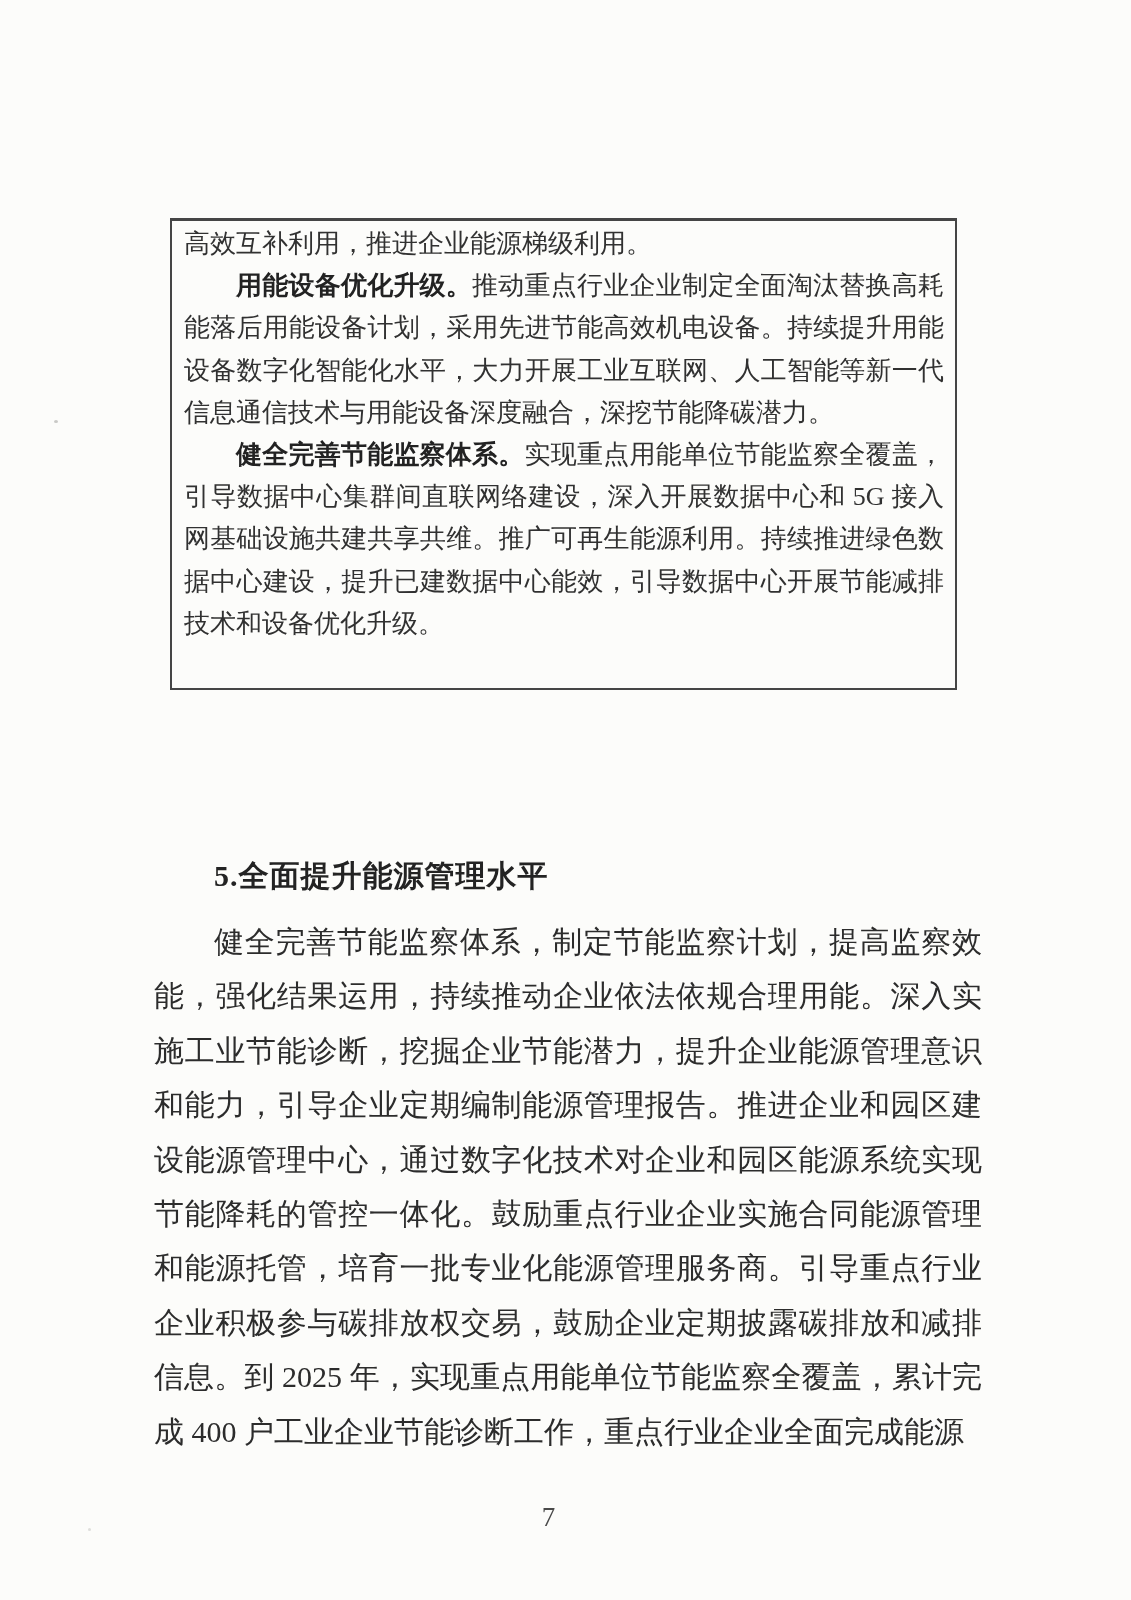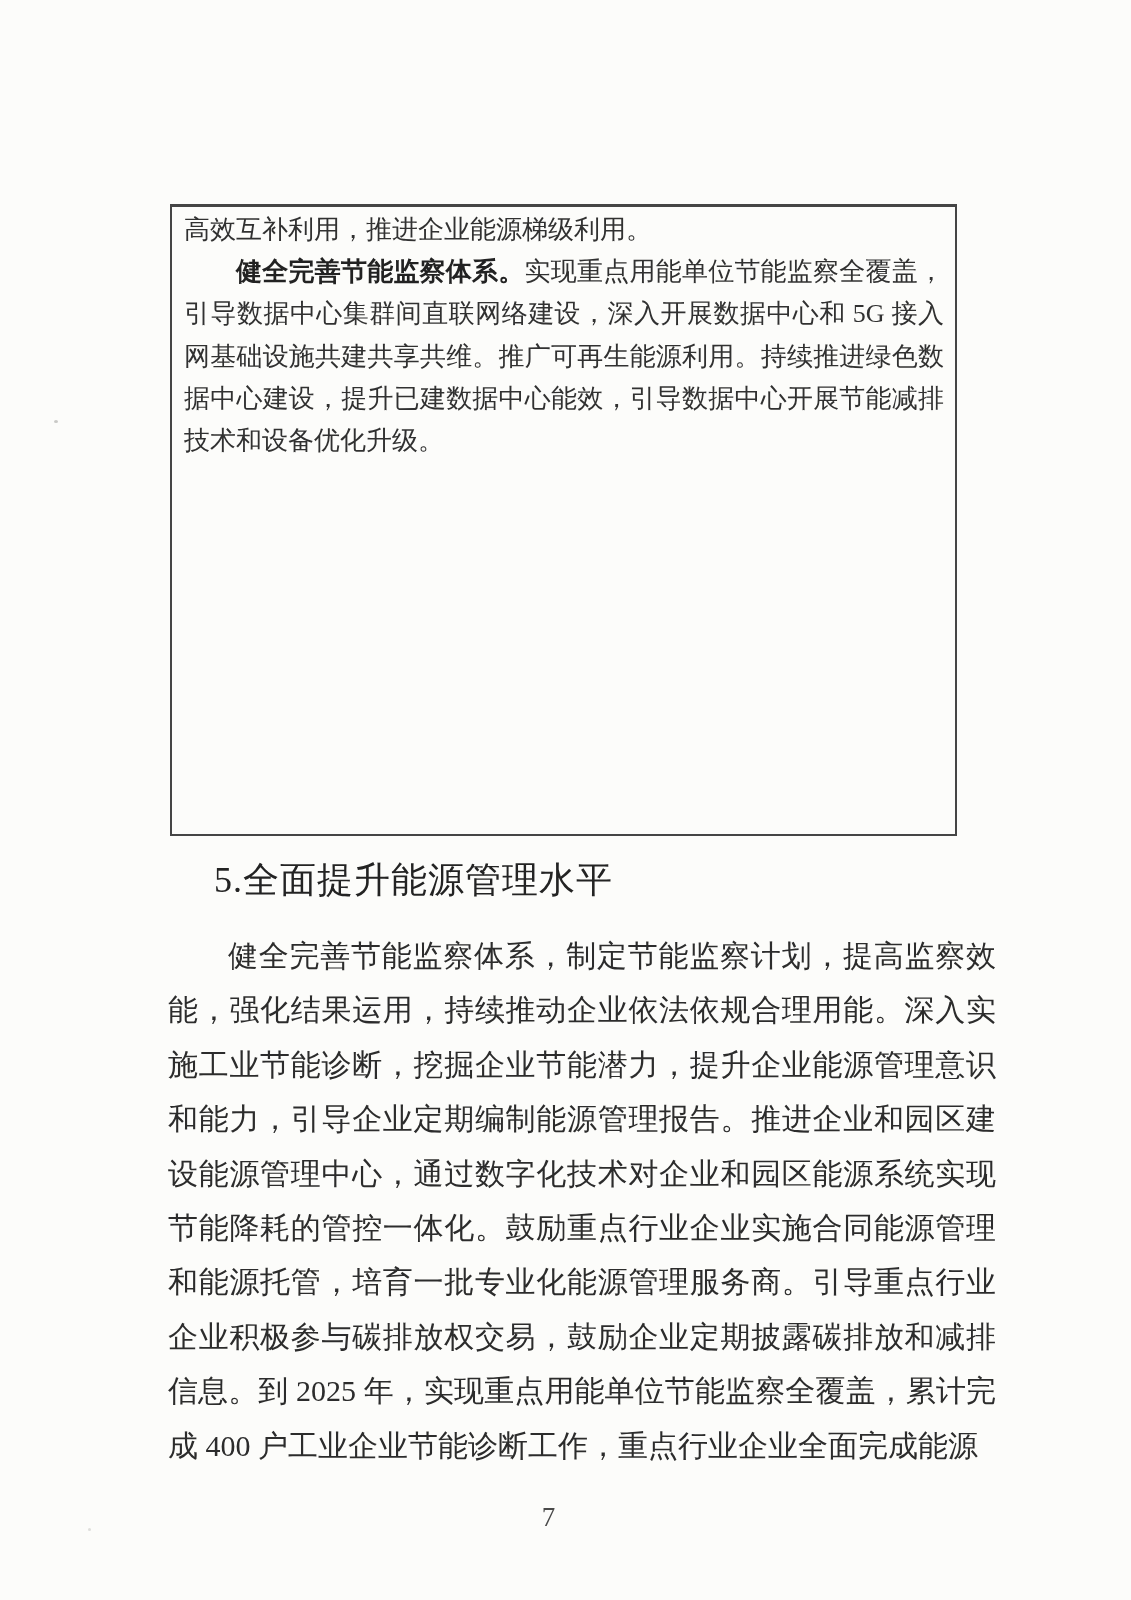--- a/index.html
+++ b/index.html
@@ -13,55 +13,55 @@
     height: 1600px;
     background: #fcfcfa;
     overflow: hidden;
     font-family: "Liberation Serif", "DejaVu Serif", serif;
     color: #2e2e2e;
   }
   
   .boxed-section {
     position: absolute;
     left: 170px;
-    top: 204px;
+    top: 218px;
     width: 787px;
-    height: 632px;
+    height: 472px;
     box-sizing: border-box;
     border: 2px solid #454545;
     border-top-width: 3px;
     padding: 2px 11px 0 12px;
     font-size: 26px;
     line-height: 42.2px;
     color: #313131;
     text-align: justify;
     text-justify: inter-character;
   }
   .boxed-section p { margin: 0; }
   .box-cont { text-indent: 0; }
   .box-para { text-indent: 2em; }
   .box-para .lead { font-weight: 700; color: #222222; }
   
   .heading {
     position: absolute;
     left: 214px;
     top: 856px;
     margin: 0;
-    font-size: 36px;
-    font-weight: 400;
+    font-size: 30px;
+    font-weight: 700;
     color: #232323;
     letter-spacing: 1px;
   }
   
   .body-para {
     position: absolute;
     left: 151px;
     top: 912px;
     width: 828px;
-    margin: 17px;
+    margin: 3px;
     font-size: 30px;
     line-height: 54.4px;
     text-indent: 2em;
     text-align: justify;
     text-justify: inter-character;
     color: #2c2c2c;
   }
   
   .page-number {
     position: absolute;
@@ -83,20 +83,21 @@
   .speck-2 { left: 88px; top: 1528px; width: 3px; height: 3px; opacity: .6; }
 </style>
 </head>
 <body>
 
 <div class="page">
 
   <div class="boxed-section">
     <p class="box-cont">高效互补利用，推进企业能源梯级利用。</p>
 
+    <p class="box-para"><b class="lead">用能设备优化升级。</b><span>推动重点行业企业制定全面淘汰替换高耗能落后用能设备计划，采用先进节能高效机电设备。持续提升用能设备数字化智能化水平，大力开展工业互联网、人工智能等新一代信息通信技术与用能设备深度融合，深挖节能降碳潜力。</span></p>
 
 
     <p class="box-para"><b class="lead">健全完善节能监察体系。</b><span>实现重点用能单位节能监察全覆盖，引导数据中心集群间直联网络建设，深入开展数据中心和 5G 接入网基础设施共建共享共维。推广可再生能源利用。持续推进绿色数据中心建设，提升已建数据中心能效，引导数据中心开展节能减排技术和设备优化升级。</span></p>
   </div>
 
   <h2 class="heading">5.全面提升能源管理水平</h2>
 
   <p class="body-para">健全完善节能监察体系，制定节能监察计划，提高监察效能，强化结果运用，持续推动企业依法依规合理用能。深入实施工业节能诊断，挖掘企业节能潜力，提升企业能源管理意识和能力，引导企业定期编制能源管理报告。推进企业和园区建设能源管理中心，通过数字化技术对企业和园区能源系统实现节能降耗的管控一体化。鼓励重点行业企业实施合同能源管理和能源托管，培育一批专业化能源管理服务商。引导重点行业企业积极参与碳排放权交易，鼓励企业定期披露碳排放和减排信息。到 2025 年，实现重点用能单位节能监察全覆盖，累计完成 400 户工业企业节能诊断工作，重点行业企业全面完成能源</p>
 
   <div class="page-number">7</div>

